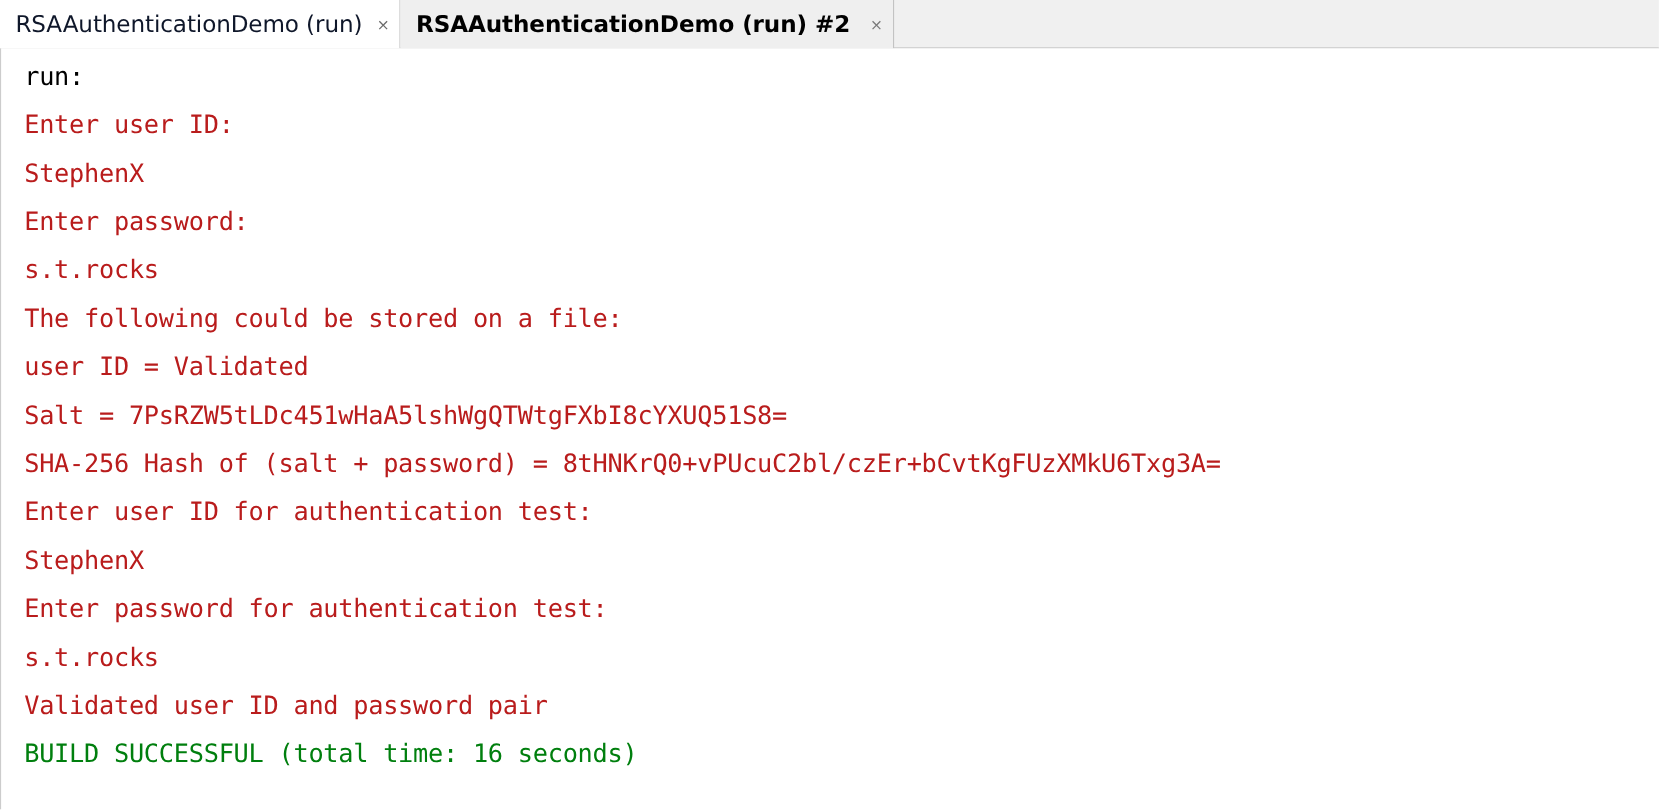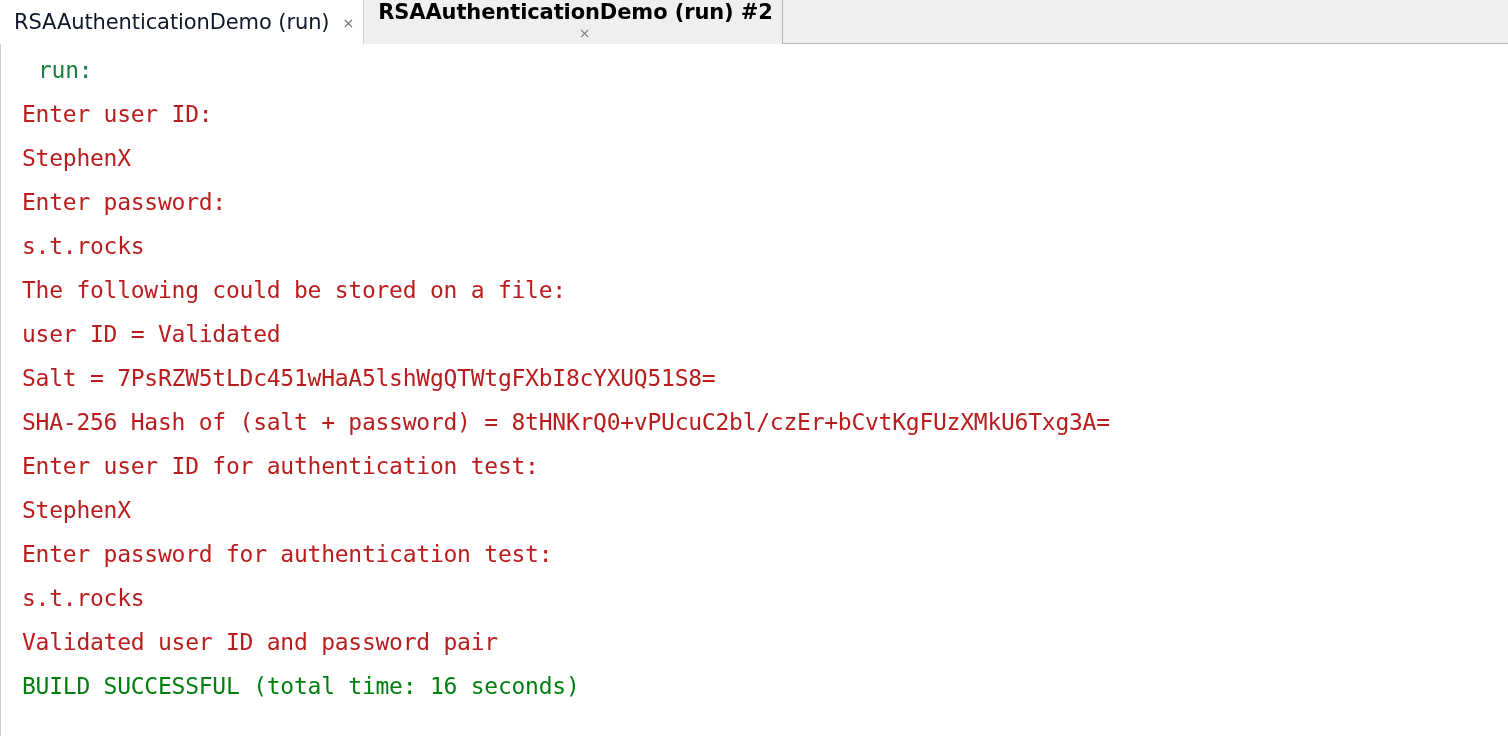--- a/index.html
+++ b/index.html
@@ -33,21 +33,20 @@
     cursor: default;
     user-select: none;
   }
   .tab.inactive {
     background: #ffffff;
     border-right: 1px solid #cfcfcf;
   }
   .tab.active {
     background: #efefef;
     border-right: 1px solid #b9b9b9;
-    flex-direction: column;
   }
   .tab-label {
     font-family: "DejaVu Sans", sans-serif;
     font-size: 21px;
     color: #0f172a;
     white-space: nowrap;
     letter-spacing: -0.1px;
   }
   .tab.active .tab-label {
     font-weight: bold;
@@ -83,21 +82,21 @@
   .out-line {
     font-family: "DejaVu Sans Mono", monospace;
     font-size: 23px;
     line-height: 44px;
     height: 44px;
     color: #b91c1c;
     padding-left: 21px;
     white-space: pre;
     letter-spacing: -0.25px;
   }
-  .out-line.muted  { color: #15803d; margin-left: 16px; }
+  .out-line.muted  { color: #000000; }
   .out-line.ok     { color: #007f0e; }
 </style>
 </head>
 <body>
 
 <div class="tabbar">
 
   <div class="tab inactive">
     <span class="tab-label">RSAAuthenticationDemo (run)</span>
     <span class="tab-close">×</span>

